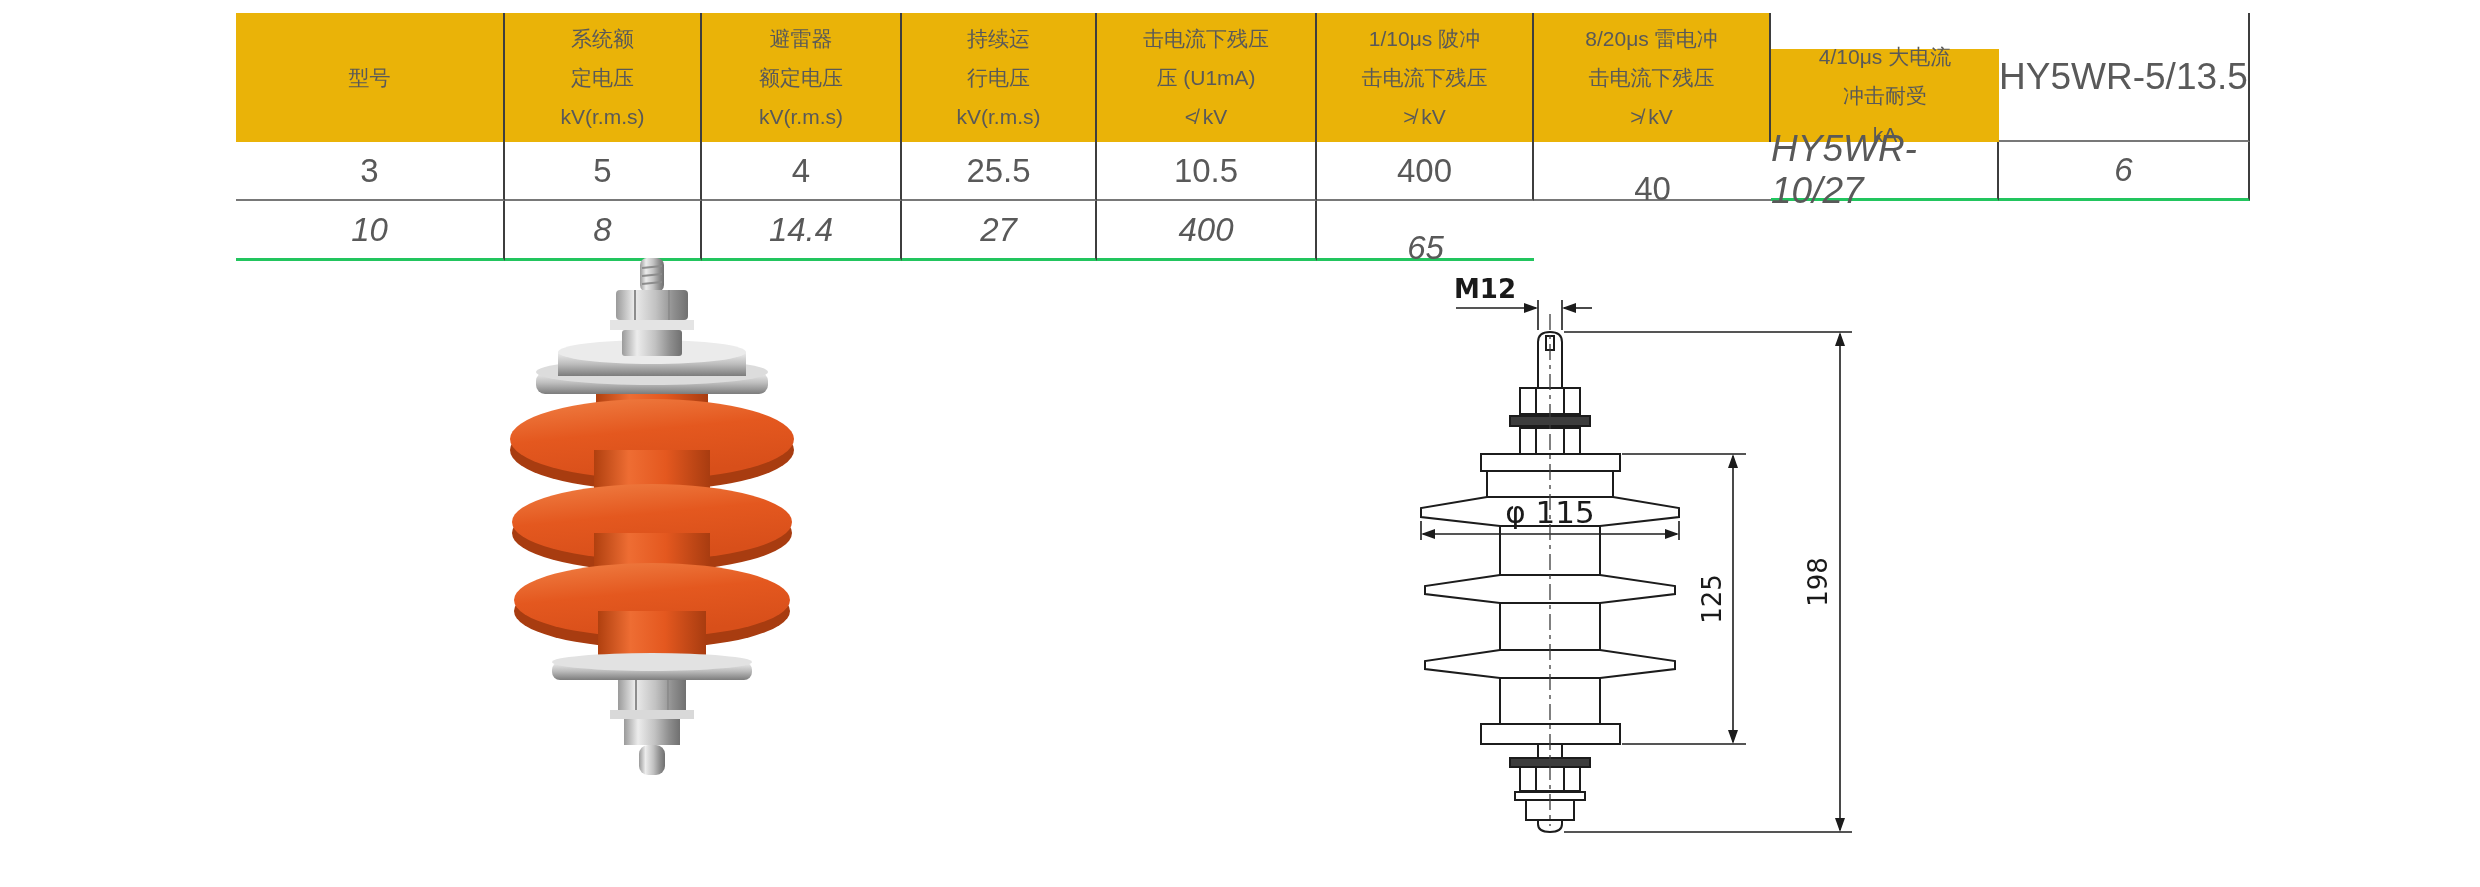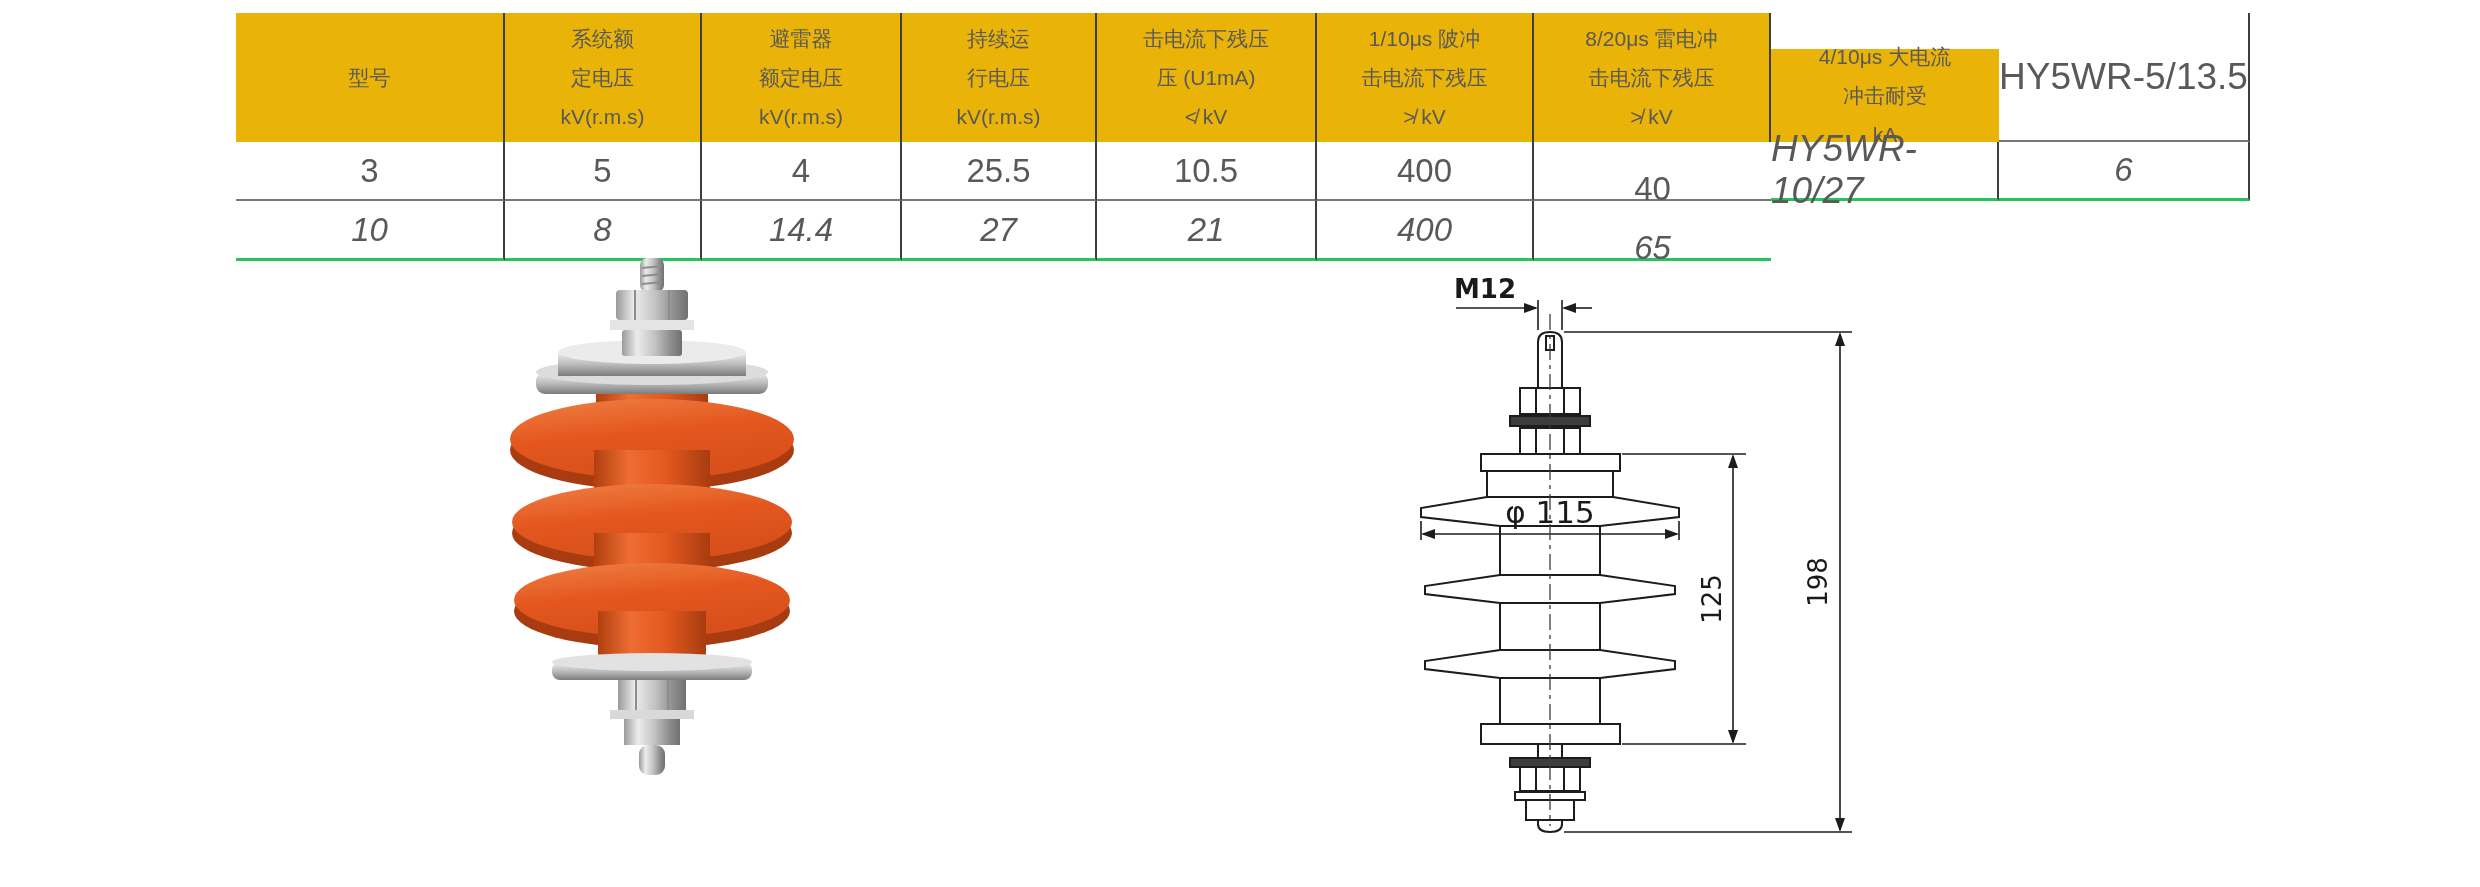--- a/index.html
+++ b/index.html
@@ -64,21 +64,20 @@
     <div class="cell bcell row1">10.5</div>
     <div class="cell bcell row1">400</div>
     <div class="cell bcell row1 last">40</div>
 
     <div class="cell bcell row2 model">HY5WR-10/27</div>
     <div class="cell bcell row2">6</div>
     <div class="cell bcell row2">10</div>
     <div class="cell bcell row2">8</div>
     <div class="cell bcell row2">14.4</div>
     <div class="cell bcell row2">27</div>
-    <div class="cell bcell row2">21</div>
     <div class="cell bcell row2">400</div>
     <div class="cell bcell row2 last">65</div>
   </div>
 
   <svg id="arrester-photo" width="465" height="530" viewBox="0 0 465 530">
     <defs>
       <linearGradient id="gMetalV" x1="0" y1="0" x2="1" y2="0">
         <stop offset="0" stop-color="#9a9a9a"></stop>
           <stop offset="0.25" stop-color="#ececec"></stop>
         <stop offset="0.55" stop-color="#c2c2c2"></stop>

